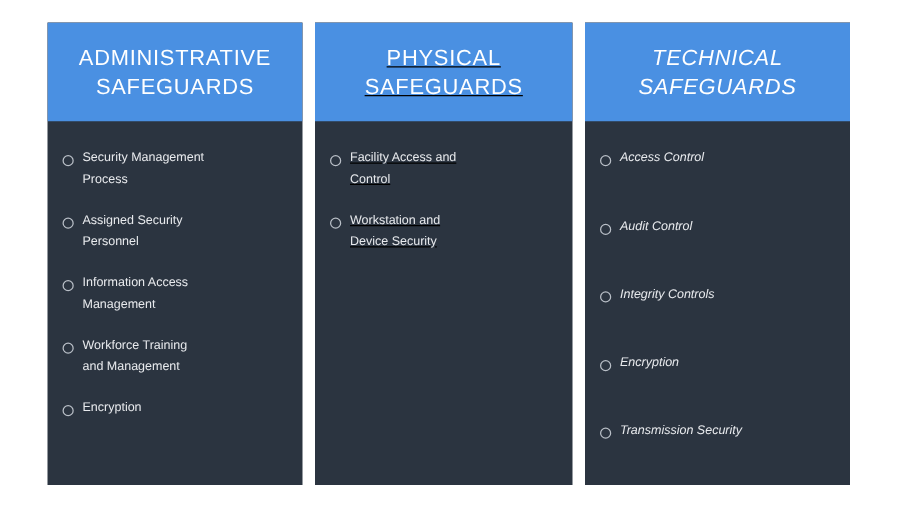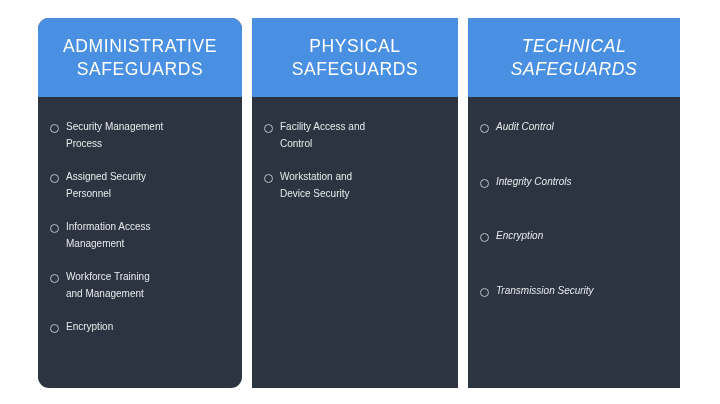--- a/index.html
+++ b/index.html
@@ -23,22 +23,22 @@
     display: flex;
     gap: 10px;
   }
 
   .card {
     background: #2b3440;
     display: flex;
     flex-direction: column;
     overflow: hidden;
   }
-  .card.col-1 { width: 204px; border-radius: 11px; }
-  .card.col-2 { width: 206px; }
+  .card.col-1 { width: 204px; }
+  .card.col-2 { width: 206px; text-decoration: underline; }
   .card.col-3 { width: 212px; font-style: italic; }
 
   .card-header {
     background: #4a90e2;
     height: 79px;
     flex: 0 0 79px;
     display: flex;
     align-items: center;
     justify-content: center;
     box-sizing: border-box;
@@ -154,20 +154,24 @@
 
   <div class="card col-3">
     <div class="card-header">
       <div class="card-title">TECHNICAL
 SAFEGUARDS</div>
     </div>
     <div class="card-body">
       <ul class="list">
         <li class="list-item">
           <span class="bullet-icon"></span>
+          <span class="list-label">Access Control</span>
+        </li>
+        <li class="list-item">
+          <span class="bullet-icon"></span>
           <span class="list-label">Audit Control</span>
         </li>
         <li class="list-item">
           <span class="bullet-icon"></span>
           <span class="list-label">Integrity Controls</span>
         </li>
         <li class="list-item">
           <span class="bullet-icon"></span>
           <span class="list-label">Encryption</span>
         </li>

